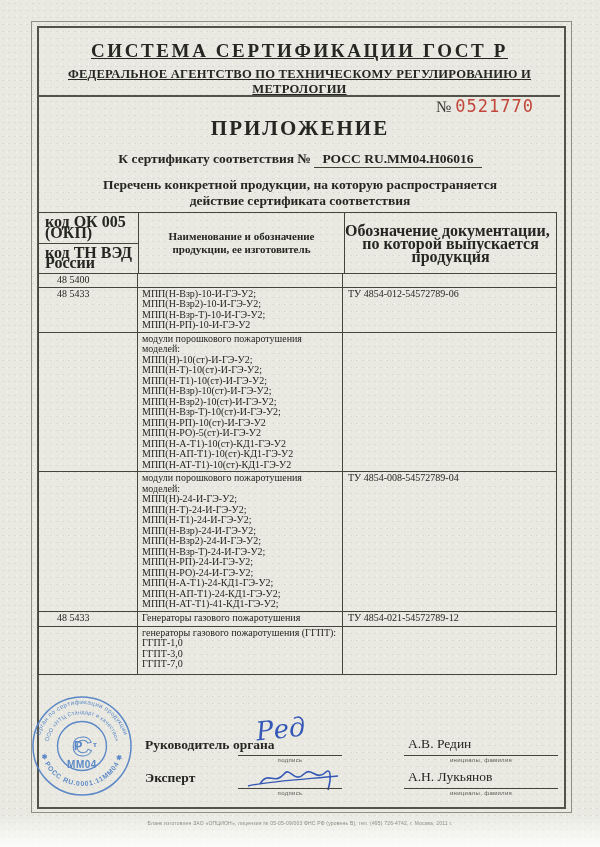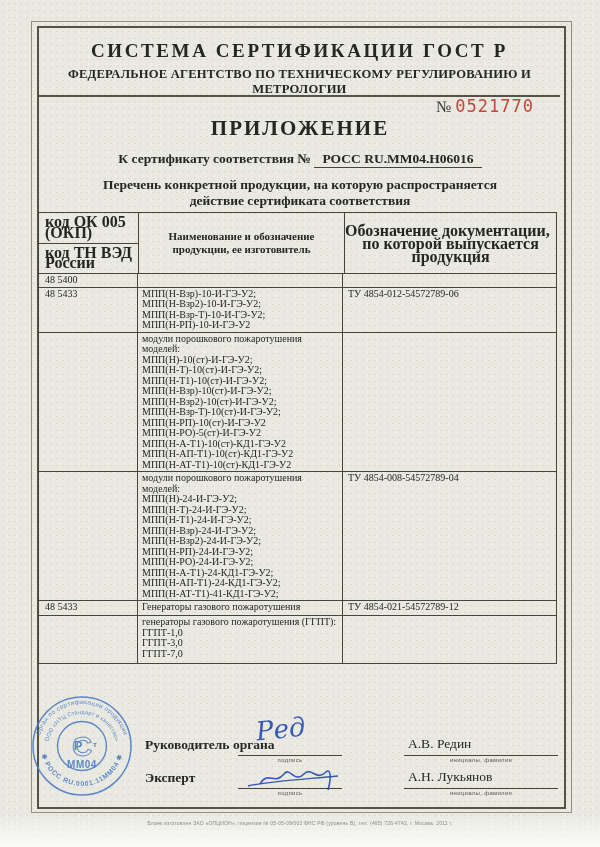--- a/index.html
+++ b/index.html
@@ -11,21 +11,21 @@
       linear-gradient(to bottom, rgba(255,255,255,0) 96%, rgba(255,255,255,.85) 100%),
       radial-gradient(#dcdbd1 0.7px, transparent 0.8px),
       radial-gradient(#f5f5ef 0.9px, transparent 1px);
     background-size:100% 100%, 6px 7px, 9px 8px;
     background-position:0 0, 0 0, 3px 4px;
     font-family:"Liberation Serif","DejaVu Serif",serif;
     color:#262622;
   }
   .frame-outer{position:absolute;left:31px;top:21px;width:539px;height:790px;border:1px solid #8f8f85;}
   .frame-inner{position:absolute;left:37px;top:26px;width:525px;height:779px;border:2px solid #53534a;}
-  .header-box{position:absolute;left:39px;top:28px;width:521px;height:55px;border-bottom:2px solid #53534a;text-align:center;padding-top:12px;box-sizing:content-box;}
+  .header-box{position:absolute;left:39px;top:28px;width:521px;height:55px;border-bottom:2px solid #53534a;text-align:center;padding-top:12px;box-sizing:content-box;text-decoration:underline;}
   .h1{font-size:19px;font-weight:bold;letter-spacing:2.6px;}
   .h2{font-size:12.6px;font-weight:bold;letter-spacing:0.2px;margin-top:5px;}
   .form-no{position:absolute;top:96px;right:66px;white-space:nowrap;}
   .no-sign{font-size:16px;color:#3a3a34;}
   .no-digits{font-family:"DejaVu Sans Mono",monospace;font-size:17px;letter-spacing:1px;color:#c2463a;}
   .title{position:absolute;top:116px;left:0;width:100%;text-align:center;font-size:21px;font-weight:bold;letter-spacing:2px;}
   .cert-line{position:absolute;top:151px;left:0;width:100%;text-align:center;font-size:13.5px;font-weight:bold;}
   .cert-no{font-weight:600;border-bottom:1px solid #44443b;padding:0 8px 1px 8px;}
   .desc{position:absolute;left:0;width:100%;text-align:center;font-size:13.5px;font-weight:bold;}
   .desc.l1{top:177px;}
@@ -33,21 +33,21 @@
 
   .table{position:absolute;left:38px;top:212px;width:519px;border:1px solid #45453c;box-sizing:border-box;font-size:10px;line-height:10.5px;}
   .thead{display:flex;height:60px;}
   .hc1{width:99px;border-right:1px solid #45453c;display:flex;flex-direction:column;font-weight:bold;font-size:16px;}
   .hc1a,.hc1b{flex:1;display:flex;align-items:center;padding-left:6px;}
   .hc1a{border-bottom:1px solid #45453c;}
   .hc2{width:205px;border-right:1px solid #45453c;display:flex;flex-direction:column;justify-content:center;align-items:center;text-align:center;font-weight:bold;font-size:11px;line-height:13px;}
   .hc3{flex:1;display:flex;flex-direction:column;justify-content:center;align-items:flex-start;text-align:center;font-weight:bold;font-size:16px;line-height:13px;}
   .trow{display:flex;border-top:1px solid #45453c;}
   .tc{padding:1px 3px 1px 4px;box-sizing:border-box;}
-  .tc.c1{width:99px;border-right:1px solid #45453c;padding-left:6px;}
+  .tc.c1{width:99px;border-right:1px solid #45453c;padding-left:18px;}
   .tc.c2{width:205px;border-right:1px solid #45453c;}
   .tc.c3{flex:1;padding-left:5px;}
   #tbody .trow:nth-child(1){min-height:12px;}
   #tbody .trow:nth-child(5){min-height:14px;}
   #tbody .trow:nth-child(6){min-height:47px;}
 
   .stamp{position:absolute;left:22px;top:686px;opacity:0.9;}
   .sig-label{position:absolute;left:145px;font-size:13.5px;font-weight:bold;}
   .sig-label.l1{top:737px;}
   .sig-label.l2{top:770px;}
@@ -152,20 +152,21 @@
         </div>
         <div class="trow">
           <div class="tc c1"></div>
           <div class="tc c2">
             <div class="cline">модули порошкового пожаротушения моделей:</div>
             <div class="cline">МПП(Н)-24-И-ГЭ-У2;</div>
             <div class="cline">МПП(Н-Т)-24-И-ГЭ-У2;</div>
             <div class="cline">МПП(Н-Т1)-24-И-ГЭ-У2;</div>
             <div class="cline">МПП(Н-Взр)-24-И-ГЭ-У2;</div>
             <div class="cline">МПП(Н-Взр2)-24-И-ГЭ-У2;</div>
+            <div class="cline">МПП(Н-Взр-Т)-24-И-ГЭ-У2;</div>
             <div class="cline">МПП(Н-РП)-24-И-ГЭ-У2;</div>
             <div class="cline">МПП(Н-РО)-24-И-ГЭ-У2;</div>
             <div class="cline">МПП(Н-А-Т1)-24-КД1-ГЭ-У2;</div>
             <div class="cline">МПП(Н-АП-Т1)-24-КД1-ГЭ-У2;</div>
             <div class="cline">МПП(Н-АТ-Т1)-41-КД1-ГЭ-У2;</div>
           </div>
           <div class="tc c3">
             <div class="cline">ТУ 4854-008-54572789-04</div>
           </div>
         </div>

